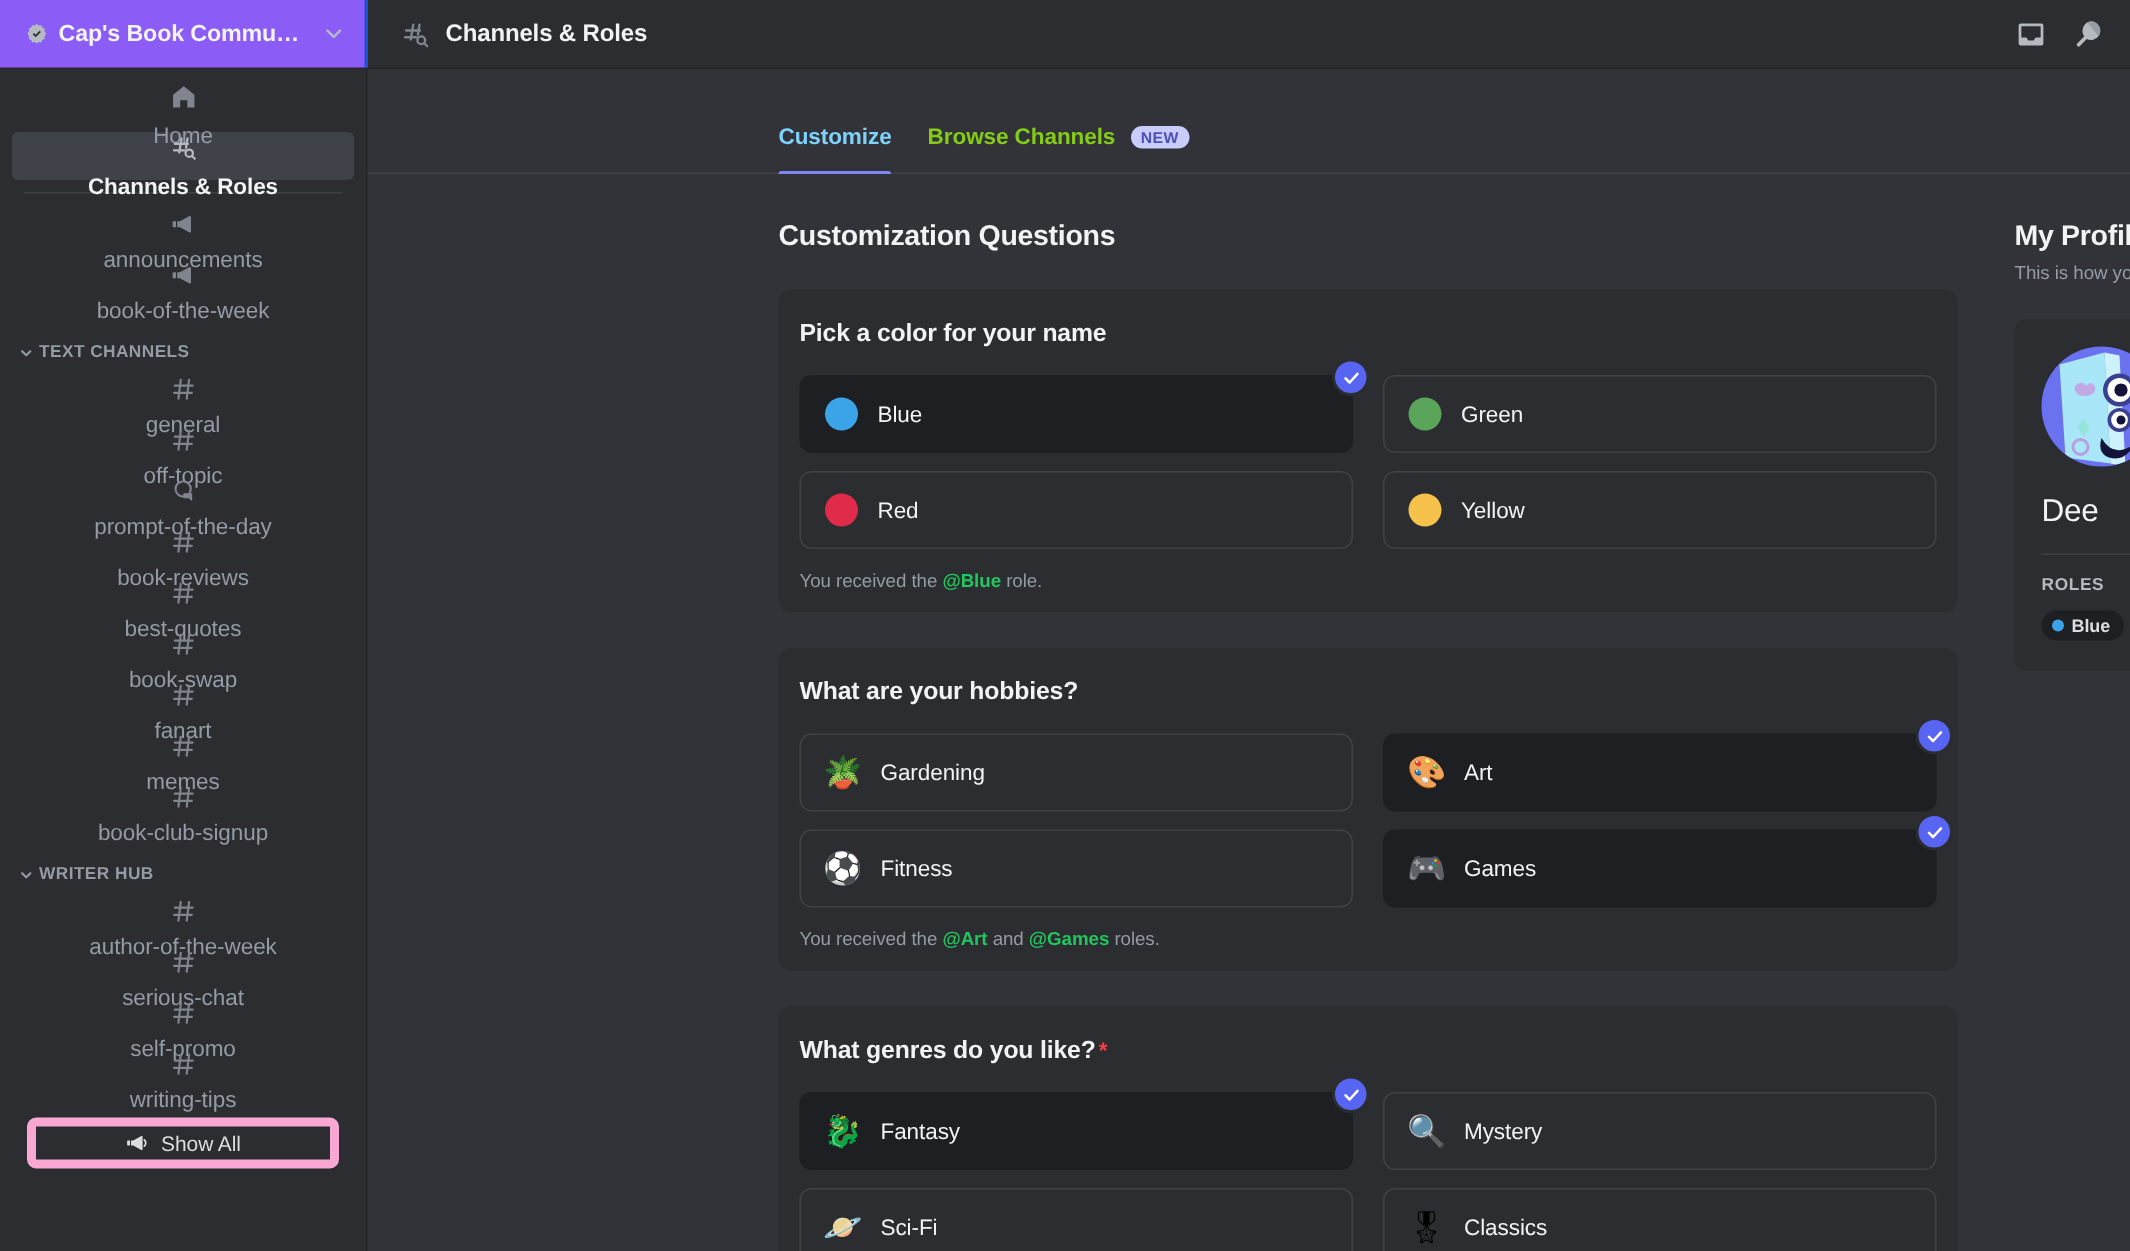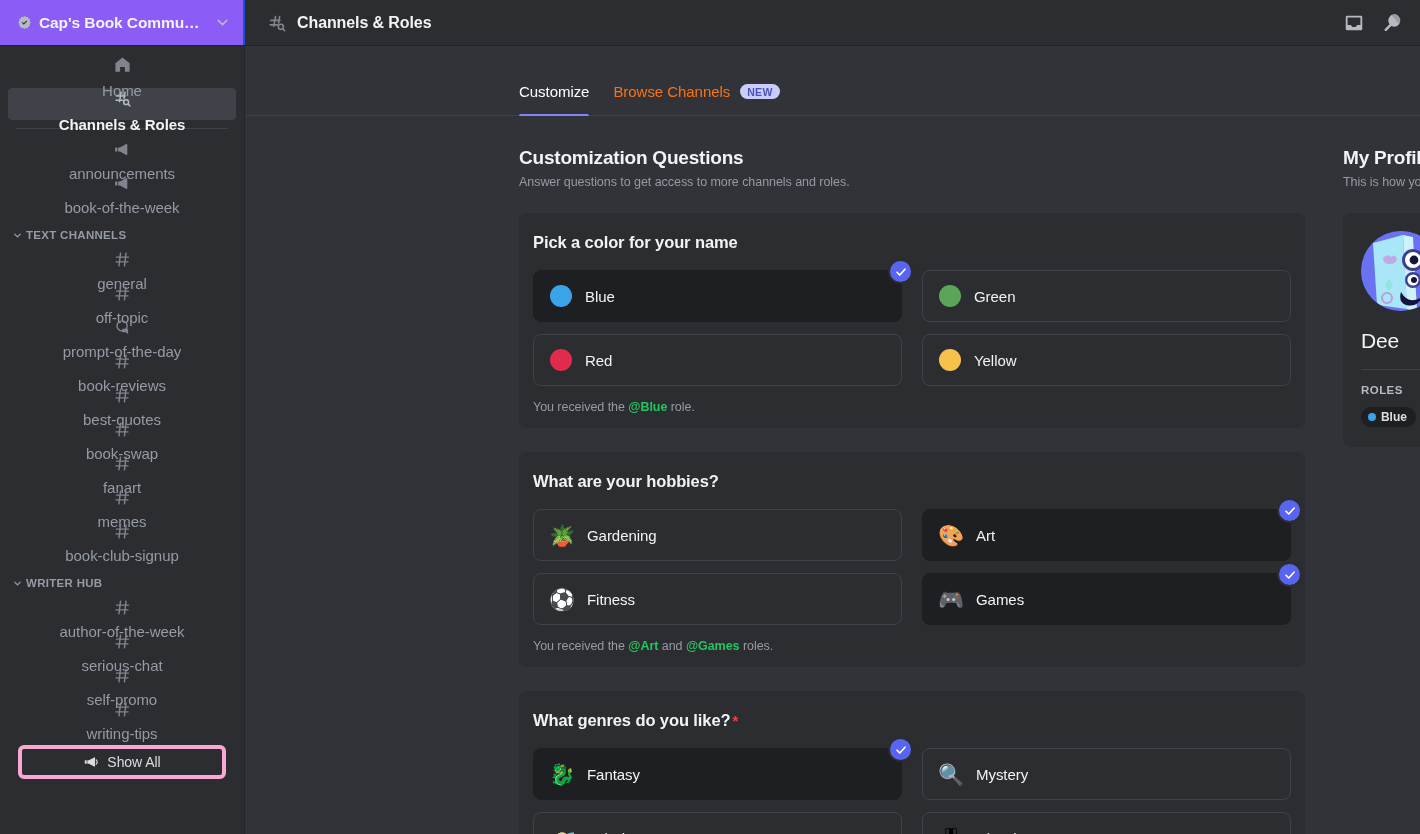--- a/index.html
+++ b/index.html
@@ -190,21 +190,21 @@
     font-size: 11.5px;
     font-weight: bold;
     letter-spacing: 0.3px;
     color: #949ba4;
     text-transform: uppercase;
   }
 
   .show-all-btn {
     margin: 12px 10px 10px 10px;
     height: 34px;
-    border: 4px solid #f9a8d4;
+    border: 6px solid #f9a8d4;
     border-radius: 6px;
     display: flex;
     align-items: center;
     justify-content: center;
     gap: 8px;
     cursor: pointer;
     background: transparent;
   }
   .show-all-btn .sa-icon { display: flex; align-items: center; color: #dbdee1; }
   .show-all-btn .sa-label {
@@ -240,25 +240,25 @@
   .tab {
     position: relative;
     padding-bottom: 15px;
     display: flex;
     align-items: center;
     gap: 10px;
     cursor: pointer;
   }
   .tab .tab-label {
     font-size: 15px;
-    color: #f97316;
-    font-weight: 400;
+    color: #84cc16;
+    font-weight: 700;
     letter-spacing: -0.05px;
   }
-  .tab.active .tab-label { color: #ffffff; font-weight: normal; }
+  .tab.active .tab-label { color: #7dd3fc; font-weight: bold; }
   .tab.active::after {
     content: "";
     position: absolute;
     left: 0; right: 0; bottom: -1px;
     height: 2px;
     background: #7f87f5;
     border-radius: 2px 2px 0 0;
   }
   .new-badge {
     background: #c9cdfb;
@@ -674,21 +674,20 @@
             <span class="new-badge">NEW</span>
           </div>
         </div>
       </div>
 
       <div class="content">
 
         <div class="col-left">
 
           <div class="sec-title">Customization Questions</div>
-          <div class="sec-sub">Answer questions to get access to more channels and roles.</div>
 
           <div class="qcard">
             <div class="qcard-title">
               <span>Pick a color for your name</span>
             </div>
             <div class="opt-grid">
 
               <div class="opt selected">
                 <span class="opt-swatch" style="background:#3ba4e8"></span>
                 <span class="opt-label">Blue</span>

